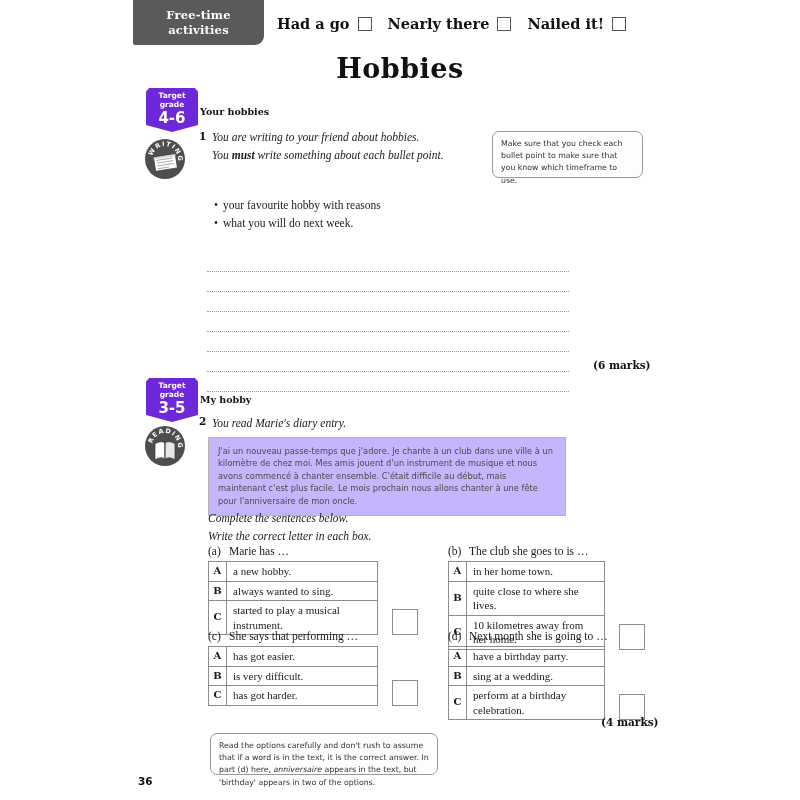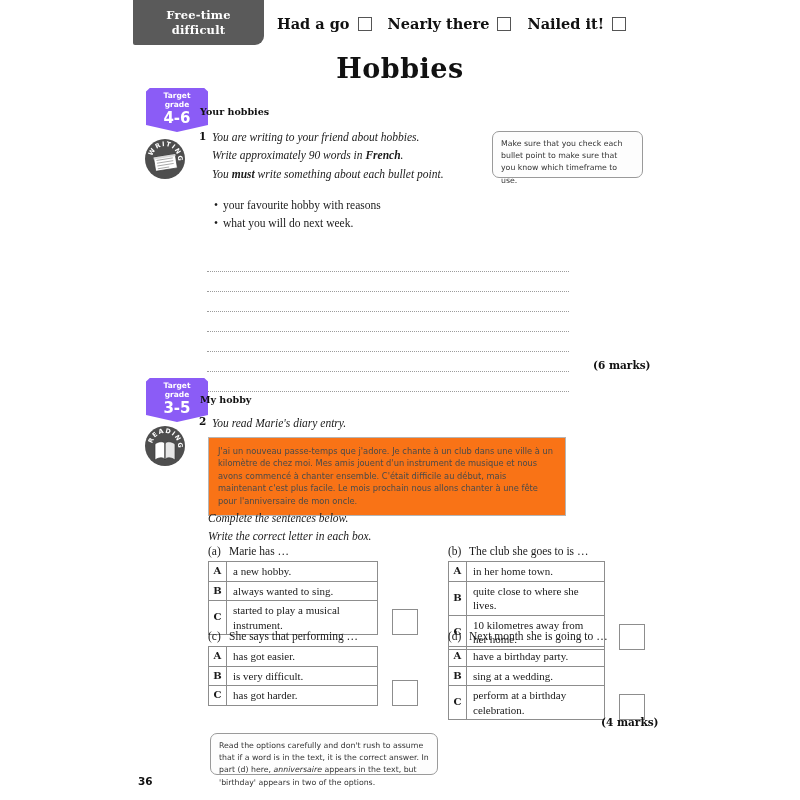--- a/index.html
+++ b/index.html
@@ -76,23 +76,23 @@
     font-family: "DejaVu Serif", serif;
     font-weight: bold;
     font-size: 27px;
     letter-spacing: 0.5px;
     color: #111;
   }
 
   
   .grade-badge {
     position: absolute;
-    width: 62px;
+    width: 52px;
     height: 44px;
-    background: #8b5cf6;
+    background: #6d28d9;
     color: #fff;
     text-align: center;
     clip-path: polygon(6% 0%, 94% 0%, 100% 8%, 100% 84%, 50% 100%, 0% 84%, 0% 8%);
     font-family: "DejaVu Sans", sans-serif;
   }
   .grade-badge .gb-t1 {
     display: block;
     font-size: 7.5px;
     font-weight: bold;
     line-height: 8.5px;
@@ -190,21 +190,21 @@
     color: #111;
   }
 
   
   #diary-box {
     position: absolute;
     left: 208px;
     top: 437px;
     width: 358px;
     border: 1px solid #b5b5b5;
-    background: #f97316;
+    background: #c4b5fd;
     padding: 7px 9px 8px 9px;
     box-sizing: border-box;
     font-family: "DejaVu Sans", sans-serif;
     font-size: 8.3px;
     line-height: 12.4px;
     color: #4a4a4a;
   }
 
   
   .mcq {
@@ -258,21 +258,21 @@
     font-weight: bold;
     font-size: 10.5px;
     color: #111;
   }
 </style>
 </head>
 <body>
 
 <div id="header-tab">
   <span>Free-time</span>
-  <span>difficult</span>
+  <span>activities</span>
 </div>
 
 <div id="progress-row">
   <div class="prog-item">
     <span class="prog-label">Had a go</span>
     <span class="tickbox"></span>
   </div>
   <div class="prog-item">
     <span class="prog-label">Nearly there</span>
     <span class="tickbox"></span>
@@ -308,21 +308,20 @@
       <path d="M 0,0 L 22,0 L 22,2 L 0,2 Z" fill="#d8d8d8"></path>
     </g>
   </svg>
 </div>
 
 <div class="subhead" style="left:200px; top:106px;">Your hobbies</div>
 <div class="qnum" style="left:199px; top:130px;">1</div>
 
 <div class="qtext" style="left:212px; top:128px; width:300px;">
   <div>You are writing to your friend about hobbies.</div>
-  <div><span>Write approximately 90 words in </span><b>French</b><span>.</span></div>
   <div><span>You </span><b>must</b><span> write something about each bullet point.</span></div>
 </div>
 
 <div class="bullets" style="left:212px; top:196px; width:300px;">
   <div>your favourite hobby with reasons</div>
   <div>what you will do next week.</div>
 </div>
 
 <div class="tip-box" style="left:492px; top:131px; width:151px; height:47px;">Make sure that you check each bullet point to make sure that you know which timeframe to use.</div>
 

